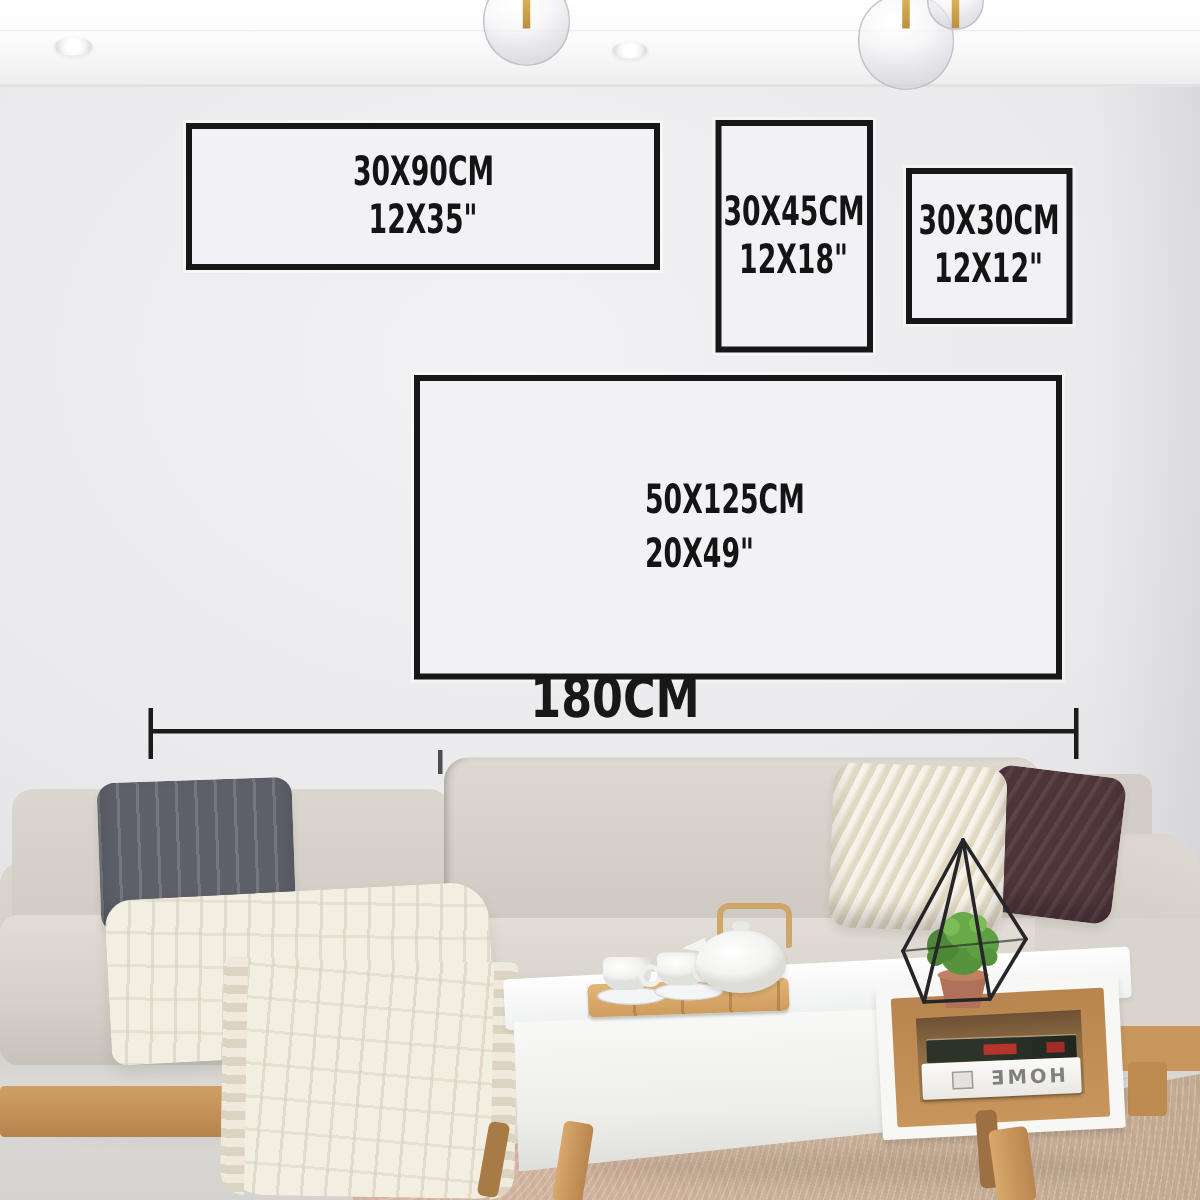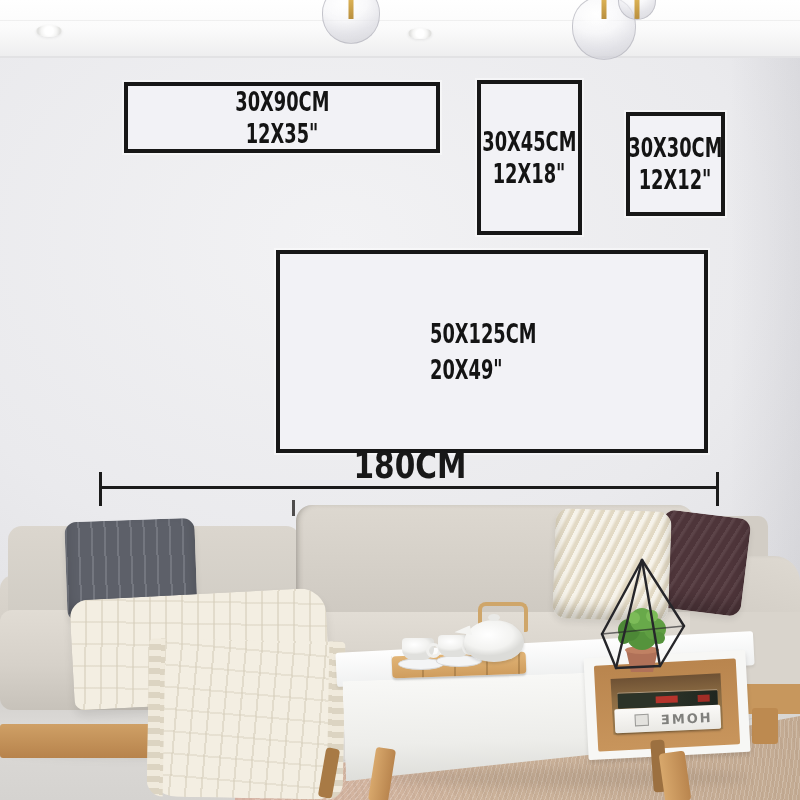--- a/index.html
+++ b/index.html
@@ -26,23 +26,23 @@
         overflow:hidden;}
   .pendant .stem{position:absolute;left:50%;transform:translateX(-50%);width:5px;height:20px;
         background:linear-gradient(#dcb255,#b98f3e);}
   .pendant1{left:322px;top:-14px;width:56px;height:56px;} .pendant1 .stem{top:12px;}
   .pendant2{left:572px;top:-4px;width:62px;height:62px;}  .pendant2 .stem{top:2px;}
   .pendant3{left:618px;top:-18px;width:36px;height:36px;} .pendant3 .stem{top:16px;}
 
   
   .frame{box-sizing:border-box;border:4px solid #171717;background:#f2f2f6;
          box-shadow:0 0 0 2px rgba(255,255,255,.45);}
-  .f1{left:124px;top:82px;width:316px;height:71px;}
+  .f1{left:124px;top:82px;width:316px;height:98px;}
   .f2{left:477px;top:80px;width:105px;height:155px;}
-  .f3{left:626px;top:112px;width:99px;height:104px;}
+  .f3{left:604px;top:112px;width:111px;height:104px;}
   .f4{left:112px;top:195px;width:136px;height:272px;}
   .f5{left:276px;top:250px;width:432px;height:203px;}
   .frame-label{position:absolute;inset:0;display:flex;flex-direction:column;
         justify-content:center;align-items:center;gap:2px;
         font-weight:bold;font-size:27px;line-height:30px;color:#141414;}
   .frame-label span{display:inline-block;white-space:nowrap;transform:scaleX(.66);}
   .f5 .frame-label{left:150px;right:auto;align-items:flex-start;gap:6px;}
   .f5 .frame-label span{transform-origin:left center;}
 
   

